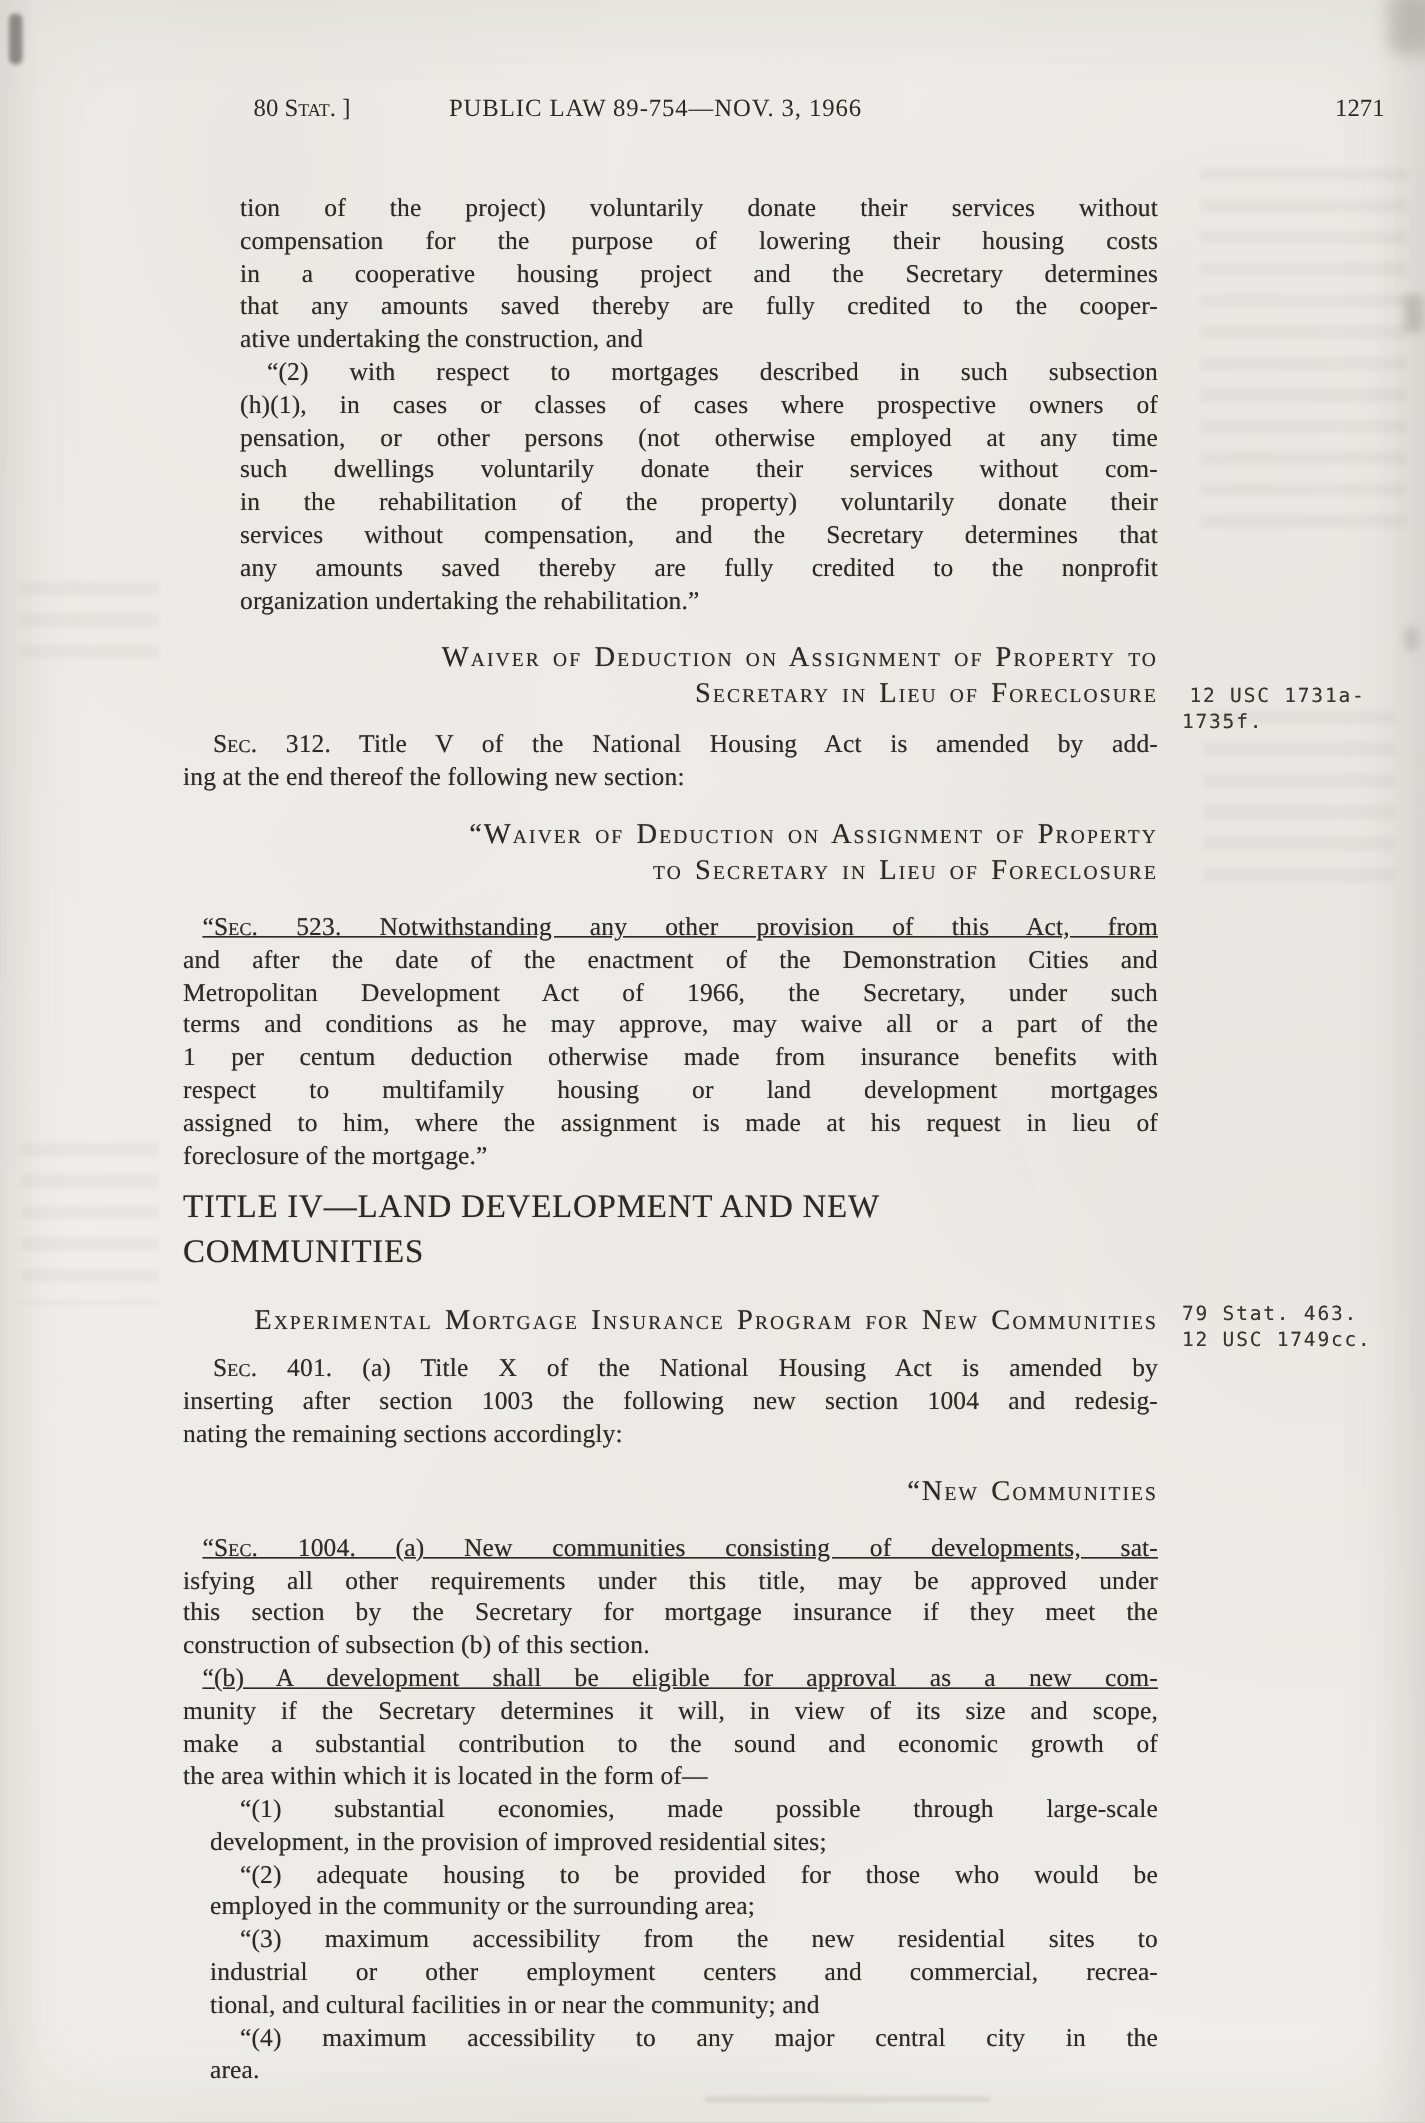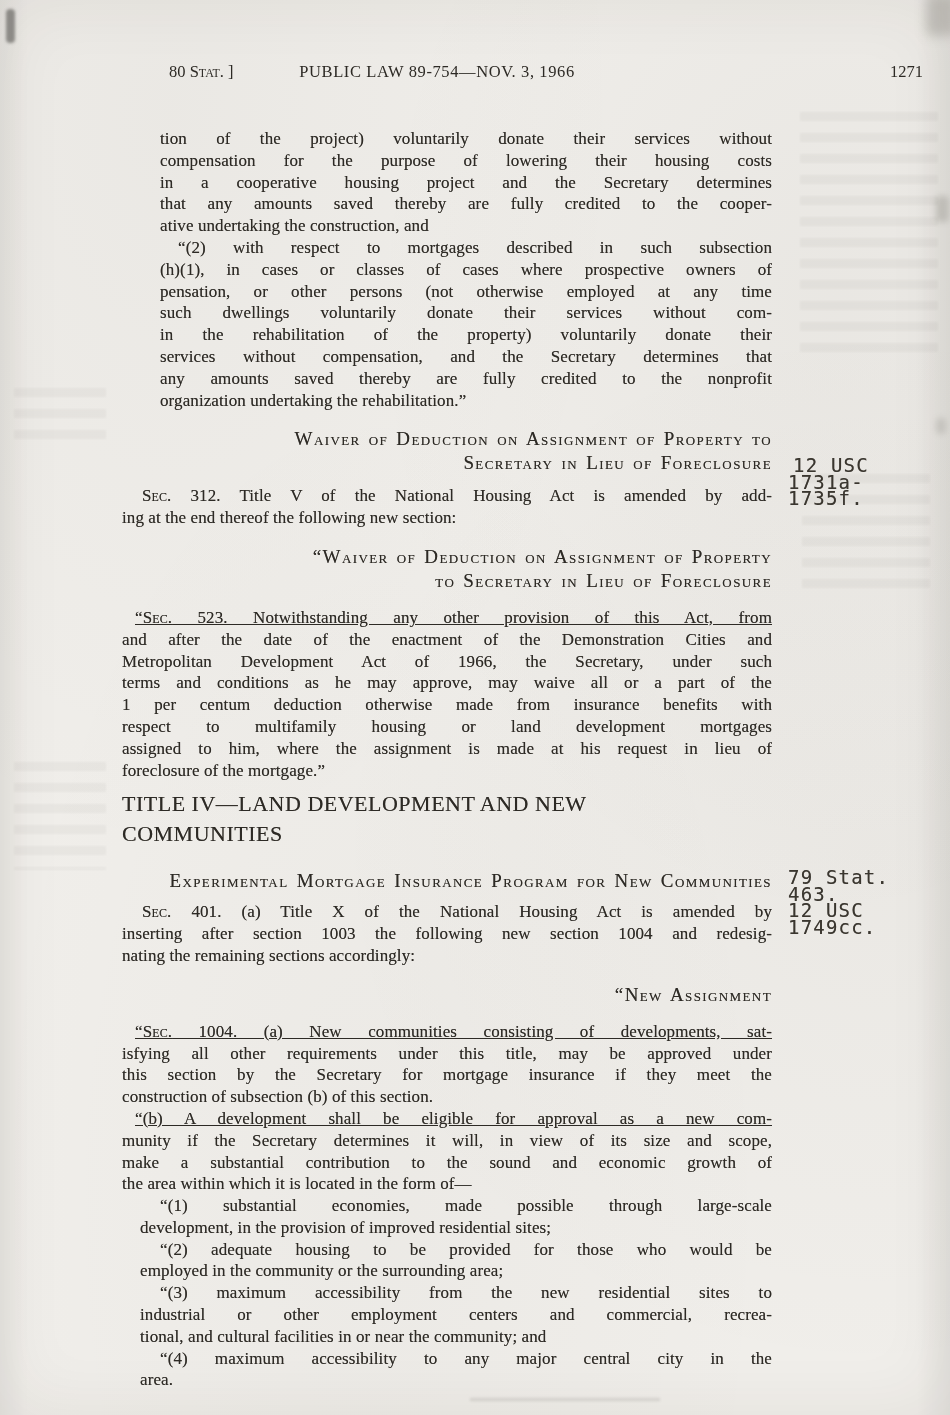--- a/index.html
+++ b/index.html
@@ -34,21 +34,21 @@
   .ind20{text-indent:20px;}
   .items{margin-left:18px;}
 
   .schead{font-variant:small-caps;text-align:right;font-size:19px;
     letter-spacing:1.4px;word-spacing:2px;line-height:24px;font-weight:normal;margin:0;}
   .mt16{margin-top:16px;} .mt14{margin-top:14px;} .mt10{margin-top:10px;}
   .mt20{margin-top:20px;} .mt8{margin-top:8px;}
   .title-big{text-align:left;font-size:22px;line-height:30px;letter-spacing:0.5px;margin-top:8px;font-weight:normal;}
 
   .note{position:absolute;left:788px;width:155px;
-    font-family:"DejaVu Sans Mono",monospace;font-size:19px;line-height:16.5px;
+    font-family:"DejaVu Sans Mono",monospace;font-size:13px;line-height:16.5px;
     letter-spacing:1.2px;color:#3a362f;text-shadow:0 0 0.4px rgba(58,54,47,0.5);}
   .note .n1{text-indent:5px;}
   .note-1{top:457px;}
   .note-2{top:869px;}
 
   .smudge{position:absolute;pointer-events:none;}
   .sm1{left:6px;top:9px;width:9px;height:34px;background:#3c3a36;opacity:.5;border-radius:4px;filter:blur(1.5px);}
   .sm2{right:-6px;top:-6px;width:30px;height:42px;background:#8a877f;opacity:.4;border-radius:6px;filter:blur(6px);}
   .sm3{right:1px;top:196px;width:13px;height:26px;background:#6a675f;opacity:.25;border-radius:4px;filter:blur(3px);}
   .sm4{right:4px;top:418px;width:10px;height:16px;background:#6a675f;opacity:.2;border-radius:4px;filter:blur(3px);}
@@ -128,21 +128,21 @@
       <div>Experimental Mortgage Insurance Program for New Communities</div>
     </div>
 
     <div class="mt8">
       <div class="line j ind20"><span class="sc">Sec.</span><span> 401. (a) Title X of the National Housing Act is amended by</span></div>
       <div class="line j">inserting after section 1003 the following new section 1004 and redesig-</div>
       <div class="line last">nating the remaining sections accordingly:</div>
     </div>
 
     <div class="schead mt16">
-      <div>“New Assignment</div>
+      <div>“New Communities</div>
     </div>
 
     <div class="mt14">
       <div class="line j ind13"><span class="sc">“Sec.</span><span> 1004. (a) New communities consisting of developments, sat-</span></div>
       <div class="line j">isfying all other requirements under this title, may be approved under</div>
       <div class="line j">this section by the Secretary for mortgage insurance if they meet the</div>
       <div class="line last">construction of subsection (b) of this section.</div>
     </div>
 
     <div>

